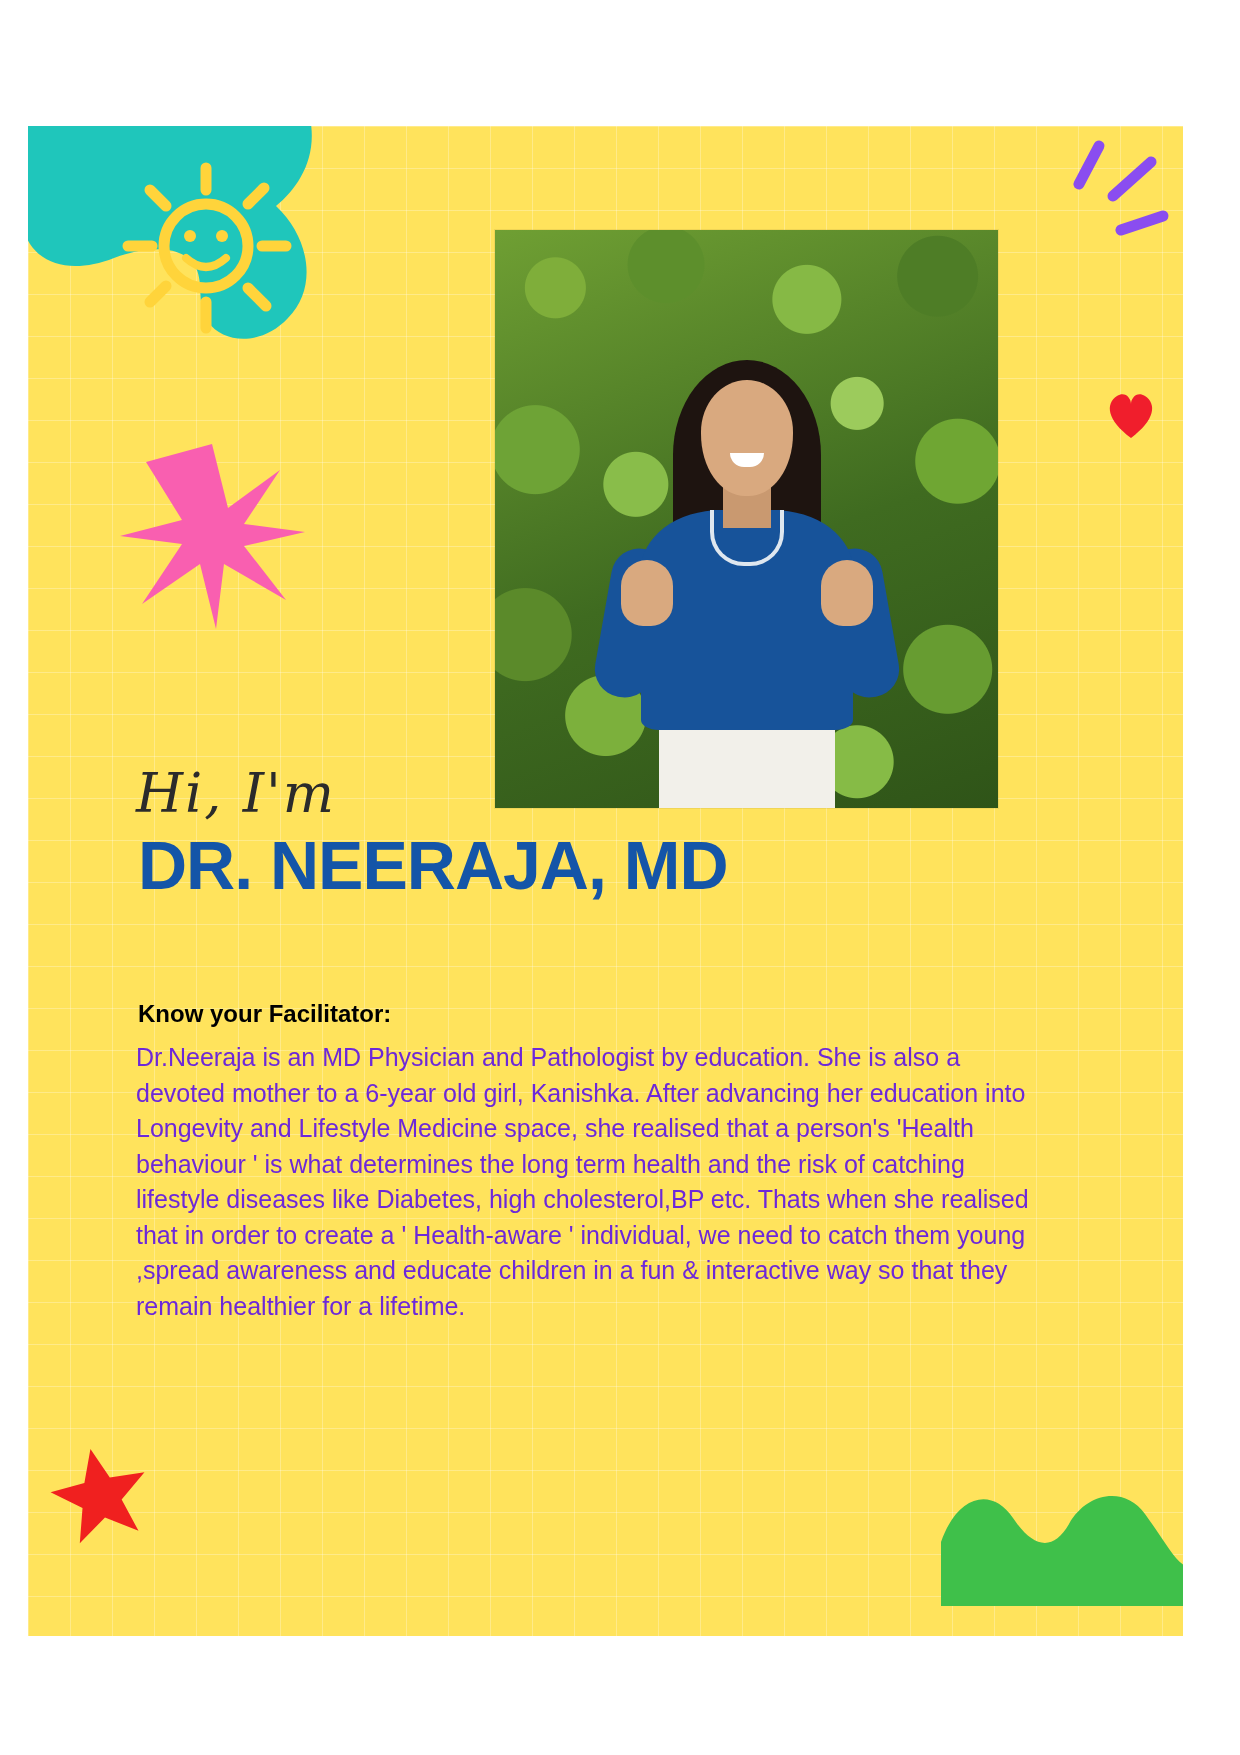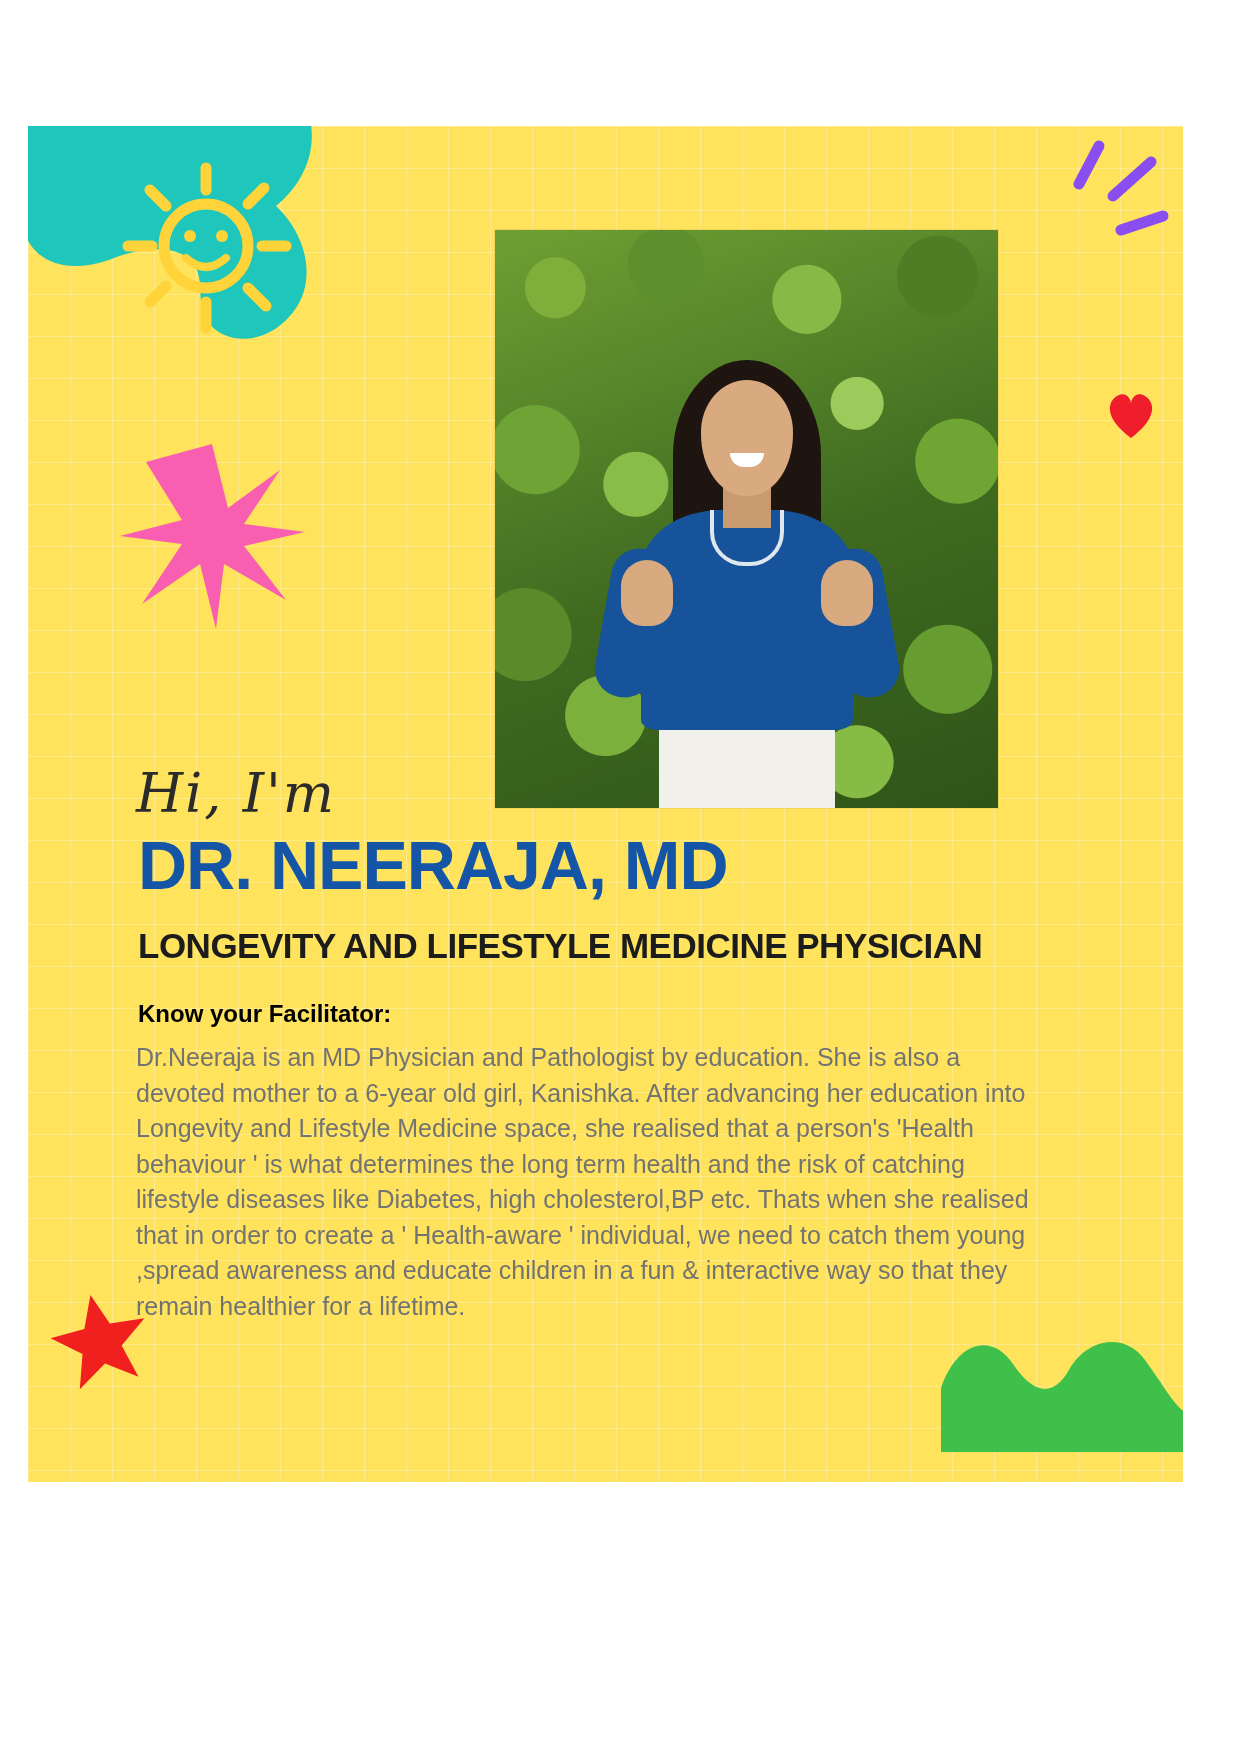--- a/index.html
+++ b/index.html
@@ -13,21 +13,21 @@
     font-family: "Liberation Sans", sans-serif;
     position: relative;
     overflow: hidden;
   }
 
   #poster {
     position: absolute;
     left: 28px;
     top: 126px;
     width: 1155px;
-    height: 1356px;
+    height: 1510px;
     background: #ffe35c;
     overflow: hidden;
   }
 
   
   #poster .grid-texture {
     position: absolute;
     inset: 0;
     background-image:
       repeating-linear-gradient(to right, rgba(255,255,255,0.28) 0 1px, transparent 1px 42px),
@@ -268,21 +268,21 @@
     color: #000000;
   }
 
   #bio-text {
     position: absolute;
     left: 108px;
     top: 914px;
     width: 900px;
     font-size: 25px;
     line-height: 1.42;
-    color: #737373;
+    color: #6d28d9;
   }
 </style>
 </head>
 <body>
 
 <div id="poster">
 
   <div class="grid-texture"></div>
 
   <svg class="deco teal-blob" viewBox="0 0 300 270">
@@ -344,17 +344,16 @@
       <div class="s-neck"></div>
       <div class="s-face"></div>
       <div class="s-smile"></div>
       <div class="s-hand-l"></div>
       <div class="s-hand-r"></div>
     </div>
   </div>
 
   <div id="hi-script">Hi, I'm</div>
   <div id="name-title">DR. NEERAJA, MD</div>
-  <div id="subtitle">LONGEVITY AND LIFESTYLE MEDICINE PHYSICIAN</div>
   <div id="facilitator-label">Know your Facilitator:</div>
   <div id="bio-text">Dr.Neeraja is an MD Physician and Pathologist by education. She is also a devoted mother to a 6-year old girl, Kanishka. After advancing her education into Longevity and Lifestyle Medicine space, she realised that a person's  'Health behaviour ' is what determines the long term health and the  risk of catching lifestyle diseases like Diabetes, high cholesterol,BP etc. Thats when she realised that in order to create a ' Health-aware ' individual, we need to catch them young ,spread awareness and educate children in a fun &amp; interactive way so that they remain healthier for a lifetime.</div>
 
 </div>
 
 </body></html>

